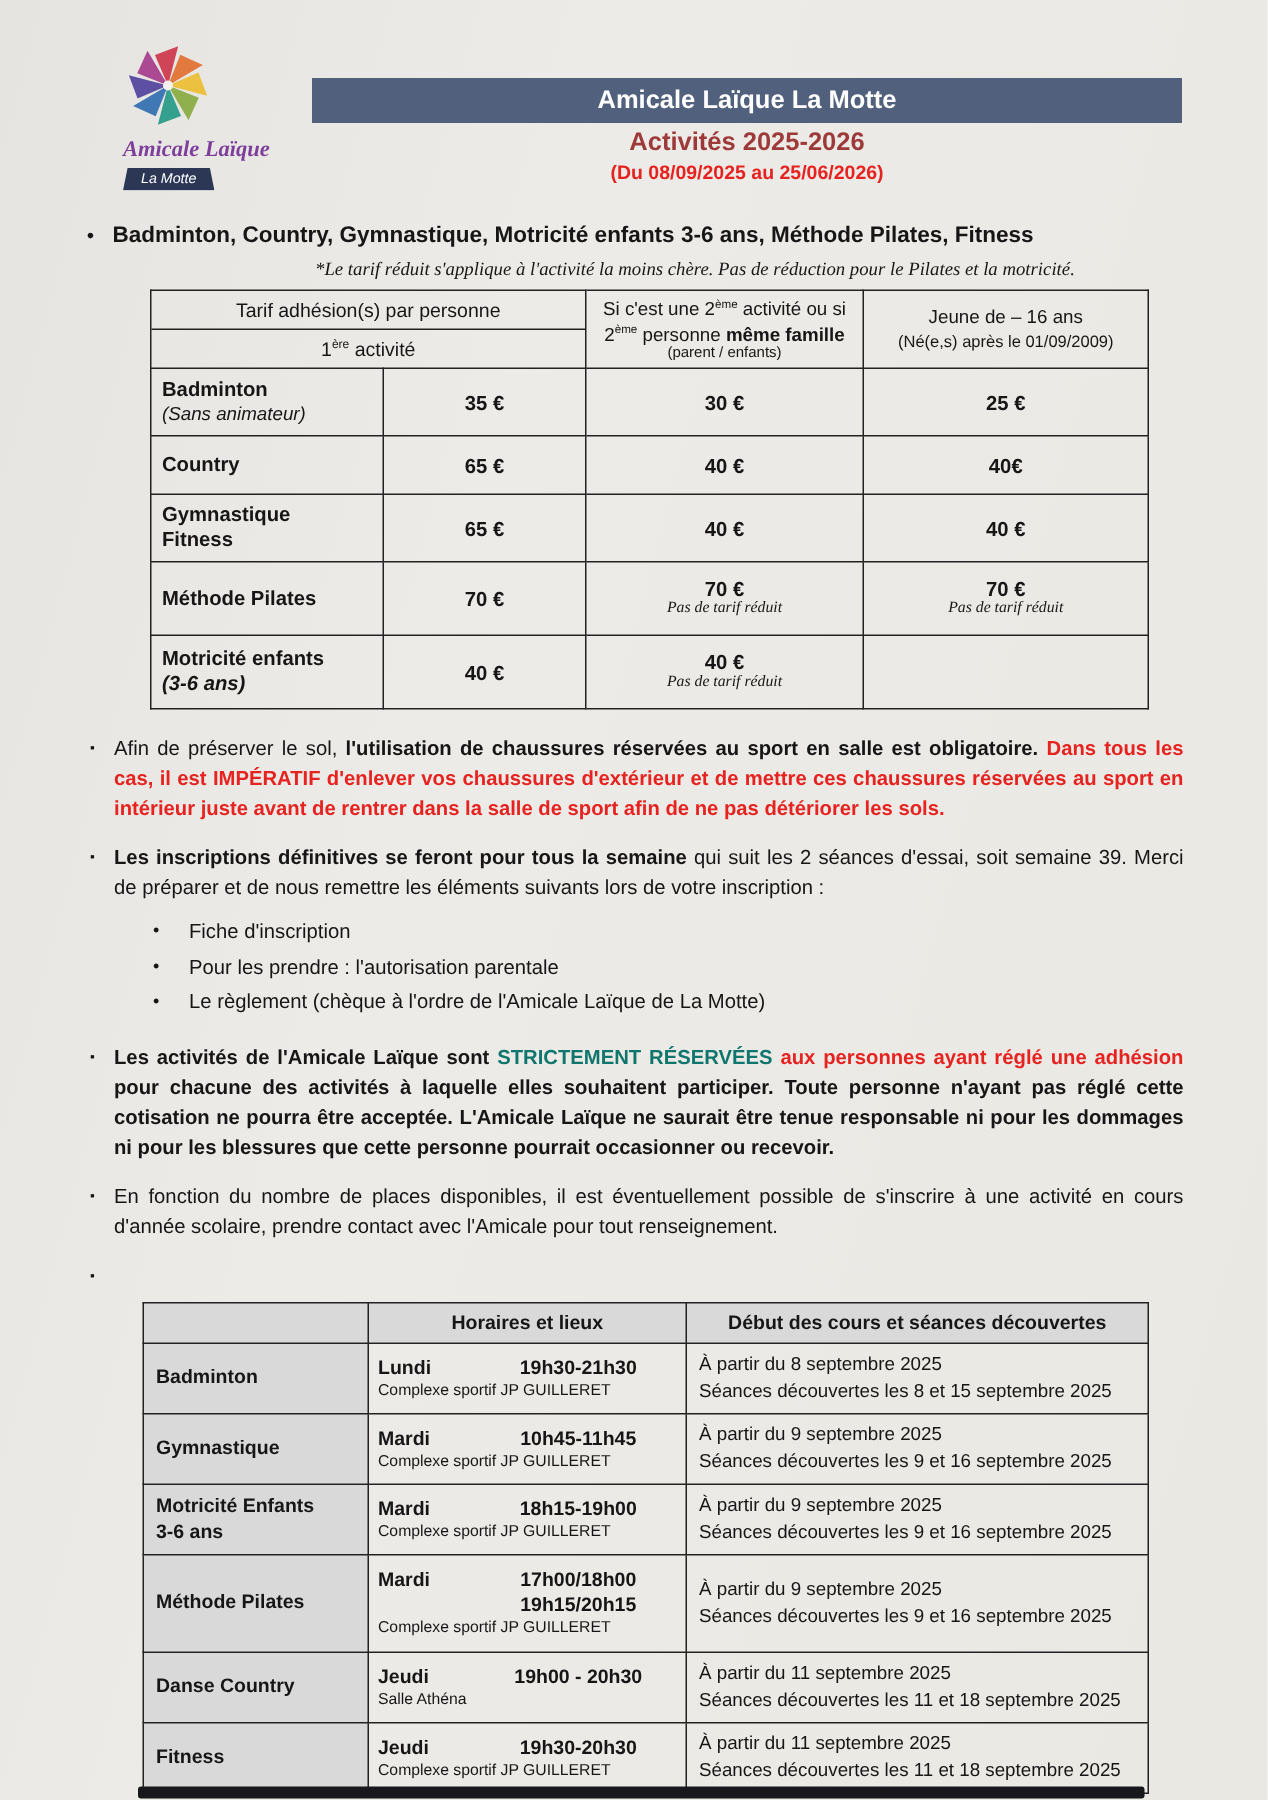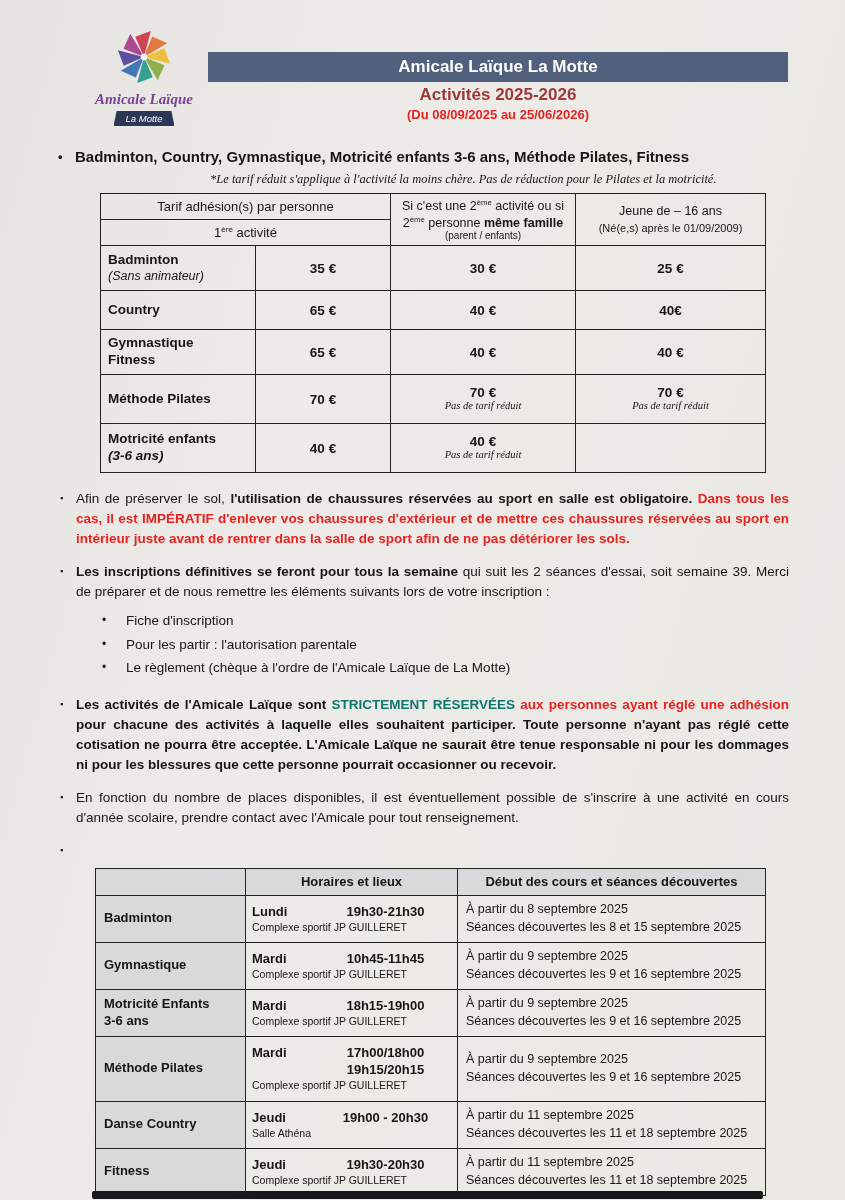--- a/index.html
+++ b/index.html
@@ -4,21 +4,21 @@
 <style>
   html,body{margin:0;padding:0;}
   body{
     width:845px;height:1200px;position:relative;overflow:hidden;
     background:linear-gradient(105deg,#e6e4e0 0%,#edebe7 35%,#eae8e3 100%);
     font-family:"Liberation Sans",sans-serif;color:#161616;
   }
   .page{position:absolute;inset:0;}
   
   .header{position:relative;height:136px;}
-  .logo{position:absolute;left:82px;top:28px;width:124px;text-align:center;}
+  .logo{position:absolute;left:82px;top:28px;width:124px;text-align:left;}
   .logo-name{font-family:"Liberation Serif",serif;font-style:italic;font-weight:bold;color:#7d3f9b;font-size:15px;margin-top:1px;}
   .logo-ribbon{display:inline-block;background:#2c3756;color:#fff;font-size:9.5px;font-style:italic;padding:2px 12px;clip-path:polygon(5% 0,95% 0,100% 100%,0 100%);}
   .banner{position:absolute;left:208px;top:52px;width:580px;background:#51617d;color:#ffffff;font-weight:bold;font-size:17px;text-align:center;padding:5px 0;}
   .season{position:absolute;left:208px;top:85px;width:580px;text-align:center;color:#9e3939;font-weight:bold;font-size:17px;}
   .period{position:absolute;left:208px;top:107px;width:580px;text-align:center;color:#e62320;font-weight:bold;font-size:13px;}
   
   .activities{margin:12px 40px 0 58px;font-weight:bold;font-size:15px;display:flex;}
   .activities .dot{width:17px;font-size:13px;padding-top:1px;}
   .tariff-note{margin:7px 0 0 210px;font-family:"Liberation Serif",serif;font-style:italic;font-size:12.5px;white-space:nowrap;}
   
@@ -187,21 +187,21 @@
       <span class="b-marker">▪</span>
       <span class="b-text">
         <span class="bold">Les inscriptions définitives se feront pour tous la semaine </span><span>qui suit les 2 séances d'essai, soit semaine 39. Merci de préparer et de nous remettre les éléments suivants lors de votre inscription :</span>
         <span class="sub-items" style="display:block;">
           <span class="sub-item">
               <span class="sdot">•</span>
               <span>Fiche d'inscription</span>
             </span>
           <span class="sub-item">
               <span class="sdot">•</span>
-              <span>Pour les partir : l'autorisation parentale</span>
+              <span>Pour les prendre : l'autorisation parentale</span>
             </span>
           <span class="sub-item">
               <span class="sdot">•</span>
               <span>Le règlement (chèque à l'ordre de l'Amicale Laïque de La Motte)</span>
             </span>
         </span>
       </span>
     </div>
 
     <div class="b-row">

